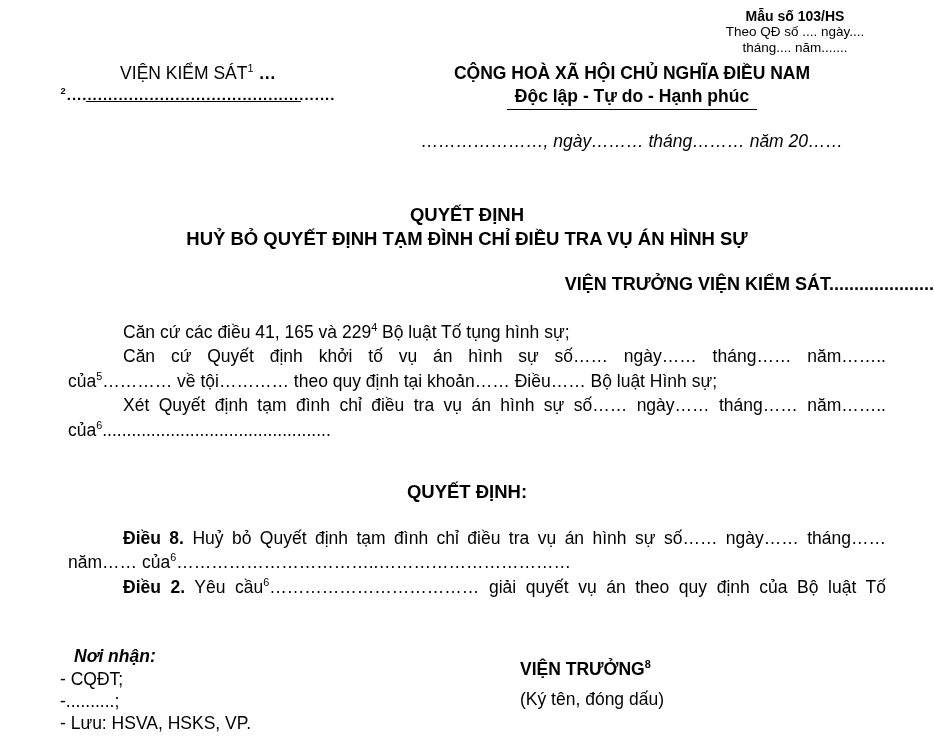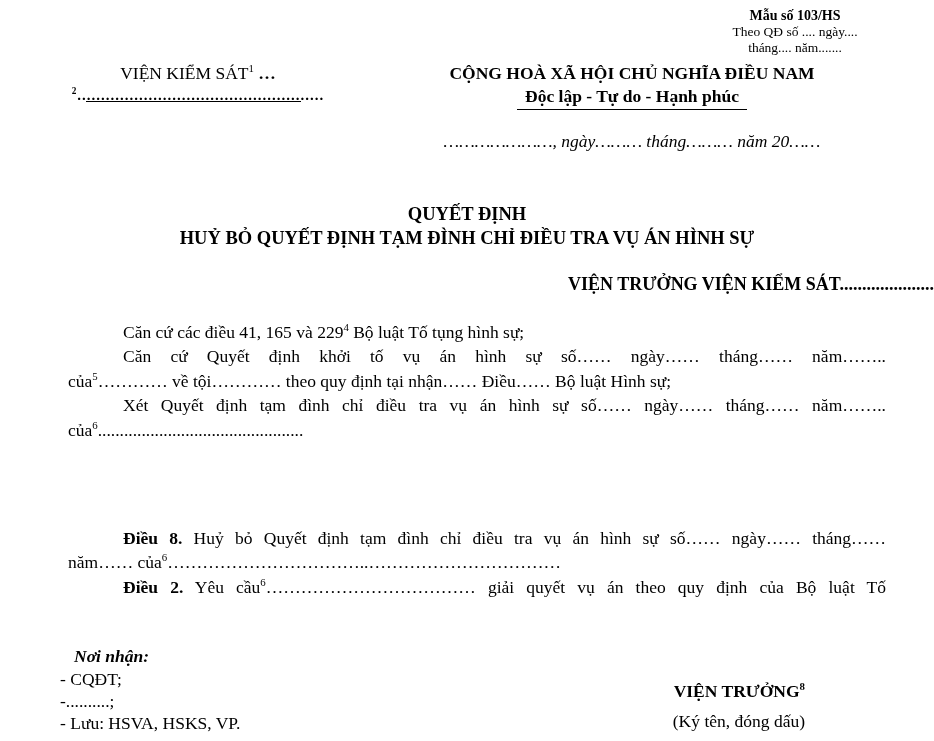--- a/index.html
+++ b/index.html
@@ -2,21 +2,21 @@
 <html><head>
 <meta charset="utf-8">
 <style>
   html, body { margin: 0; padding: 0; background: #ffffff; }
   .page {
     position: relative;
     width: 934px;
     height: 741px;
     background: #ffffff;
     color: #000000;
-    font-family: Liberation Serif, serif;
+    font-family: Liberation Sans, sans-serif;
     overflow: hidden;
   }
   sup {
     font-size: 0.62em;
     vertical-align: super;
     line-height: 0;
   }
 
   
   .form-ref {
@@ -127,24 +127,24 @@
     line-height: 22px;
   }
   .recipients .label {
     font-weight: bold;
     font-style: italic;
     margin-left: 14px;
     margin-bottom: 1px;
   }
   .signature {
     position: absolute;
-    top: 681px;
+    top: 659px;
     left: 520px;
     width: 285px;
-    text-align: right;
+    text-align: left;
     font-size: 17.5px;
   }
   .sig-title { font-weight: bold; }
   .sig-note { margin-top: 9px; }
 </style>
 </head>
 <body>
 
 <div class="page">
 
@@ -167,25 +167,26 @@
 
   <div class="title-block">
     <div>QUYẾT ĐỊNH</div>
     <div>HUỶ BỎ QUYẾT ĐỊNH TẠM ĐÌNH CHỈ ĐIỀU TRA VỤ ÁN HÌNH SỰ</div>
     <div class="title-line3">VIỆN TRƯỞNG VIỆN KIỂM SÁT.....................</div>
   </div>
 
   <div class="flow preamble">
     <div class="line indent"><span>Căn cứ các điều 41, 165 và 229</span><sup>4</sup><span> Bộ luật Tố tụng hình sự;</span></div>
     <div class="line indent stretch">Căn cứ Quyết định khởi tố vụ án hình sự số…… ngày…… tháng…… năm……..</div>
-    <div class="line"><span>của</span><sup>5</sup><span>………… về tội………… theo quy định tại nhận…… Điều…… Bộ luật Hình sự;</span></div>
+    <div class="line"><span>của</span><sup>5</sup><span>………… về tội………… theo quy định tại khoản…… Điều…… Bộ luật Hình sự;</span></div>
     <div class="line indent stretch">Xét Quyết định tạm đình chỉ điều tra vụ án hình sự số…… ngày…… tháng…… năm……..</div>
     <div class="line"><span>của</span><sup>6</sup><span>...............................................</span></div>
   </div>
 
+  <div class="decision-heading">QUYẾT ĐỊNH:</div>
 
   <div class="flow articles">
     <div class="line indent stretch"><span class="art-label">Điều 8.</span><span> Huỷ bỏ Quyết định tạm đình chỉ điều tra vụ án hình sự số…… ngày…… tháng……</span></div>
     <div class="line"><span>năm…… của</span><sup>6</sup><span>……………………………..……………………………</span></div>
     <div class="line indent stretch"><span class="art-label">Điều 2.</span><span> Yêu cầu</span><sup>6</sup><span>……………………………… giải quyết vụ án theo quy định của Bộ luật Tố</span></div>
   </div>
 
   <div class="recipients">
     <div class="label">Nơi nhận:</div>
     <div>- CQĐT;</div>

